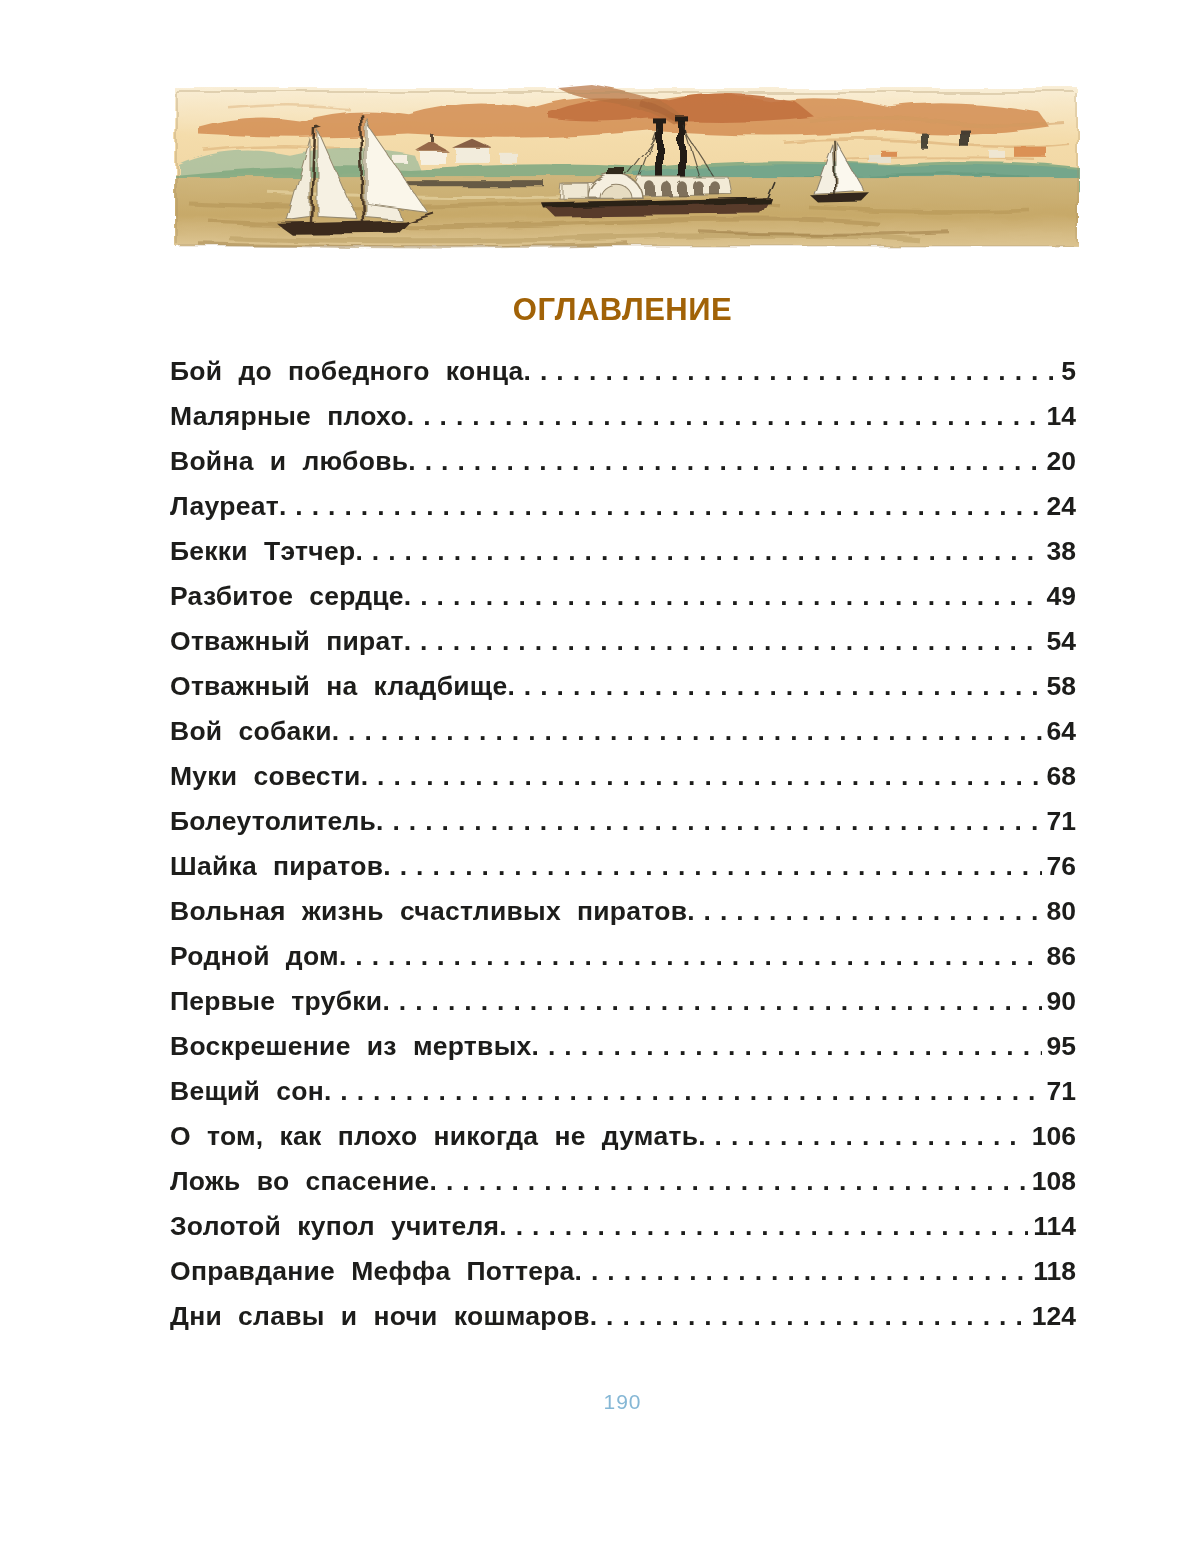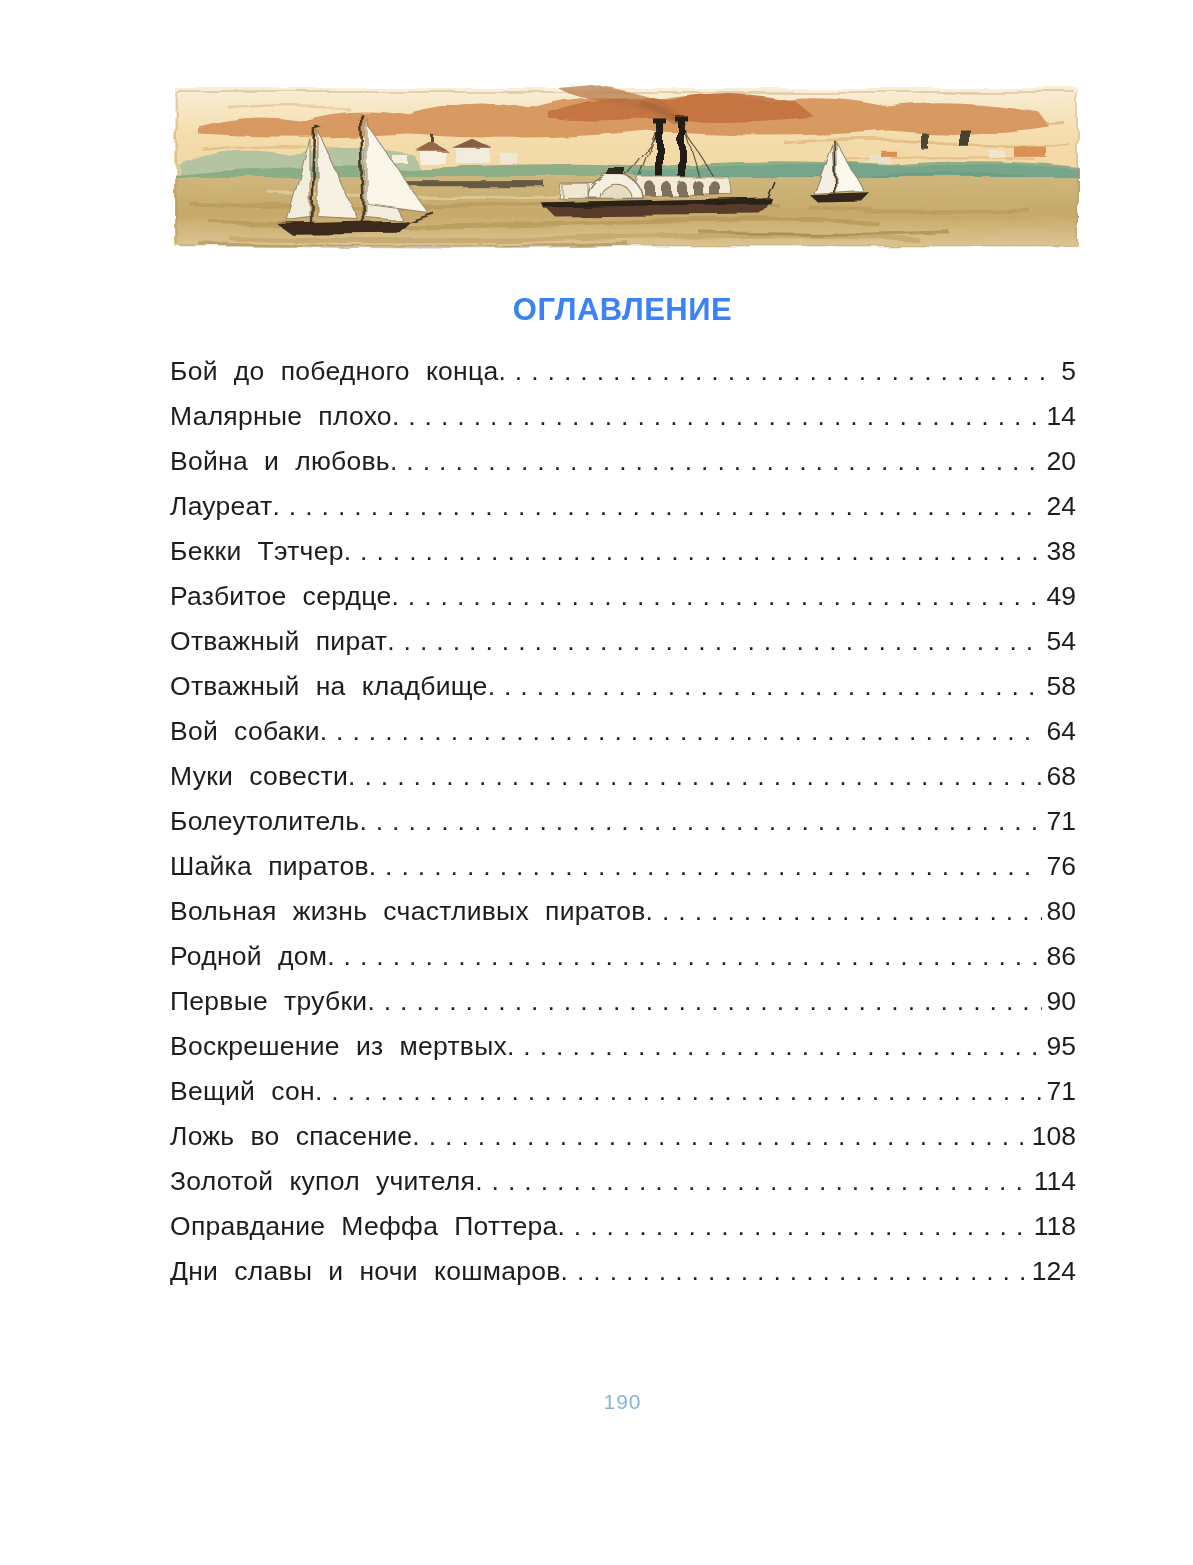--- a/index.html
+++ b/index.html
@@ -22,27 +22,28 @@
   .illustration svg { display: block; width: 100%; height: 100%; }
   .page-title {
     position: absolute;
     left: 170px;
     top: 271px;
     width: 905px;
     text-align: center;
     font-size: 31px;
     font-weight: 700;
     letter-spacing: 0.5px;
-    color: #3b82f6;
+    color: #a16207;
   }
   .toc {
     position: absolute;
     left: 170px;
     top: 349px;
     width: 906px;
+    font-weight: bold;
   }
   .toc-row {
     display: flex;
     align-items: baseline;
     height: 45px;
     line-height: 45px;
     font-size: 26.5px;
     white-space: nowrap;
   }
   .toc-label {
@@ -306,20 +307,25 @@
     <span class="dots"></span>
     <span class="page-num">95</span>
   </div>
 
   <div class="toc-row">
     <span class="toc-label">Вещий сон</span>
     <span class="dots"></span>
     <span class="page-num">71</span>
   </div>
 
+  <div class="toc-row">
+    <span class="toc-label">О том, как плохо никогда не думать</span>
+    <span class="dots"></span>
+    <span class="page-num">106</span>
+  </div>
 
   <div class="toc-row">
     <span class="toc-label">Ложь во спасение</span>
     <span class="dots"></span>
     <span class="page-num">108</span>
   </div>
 
   <div class="toc-row">
     <span class="toc-label">Золотой купол учителя</span>
     <span class="dots"></span>

